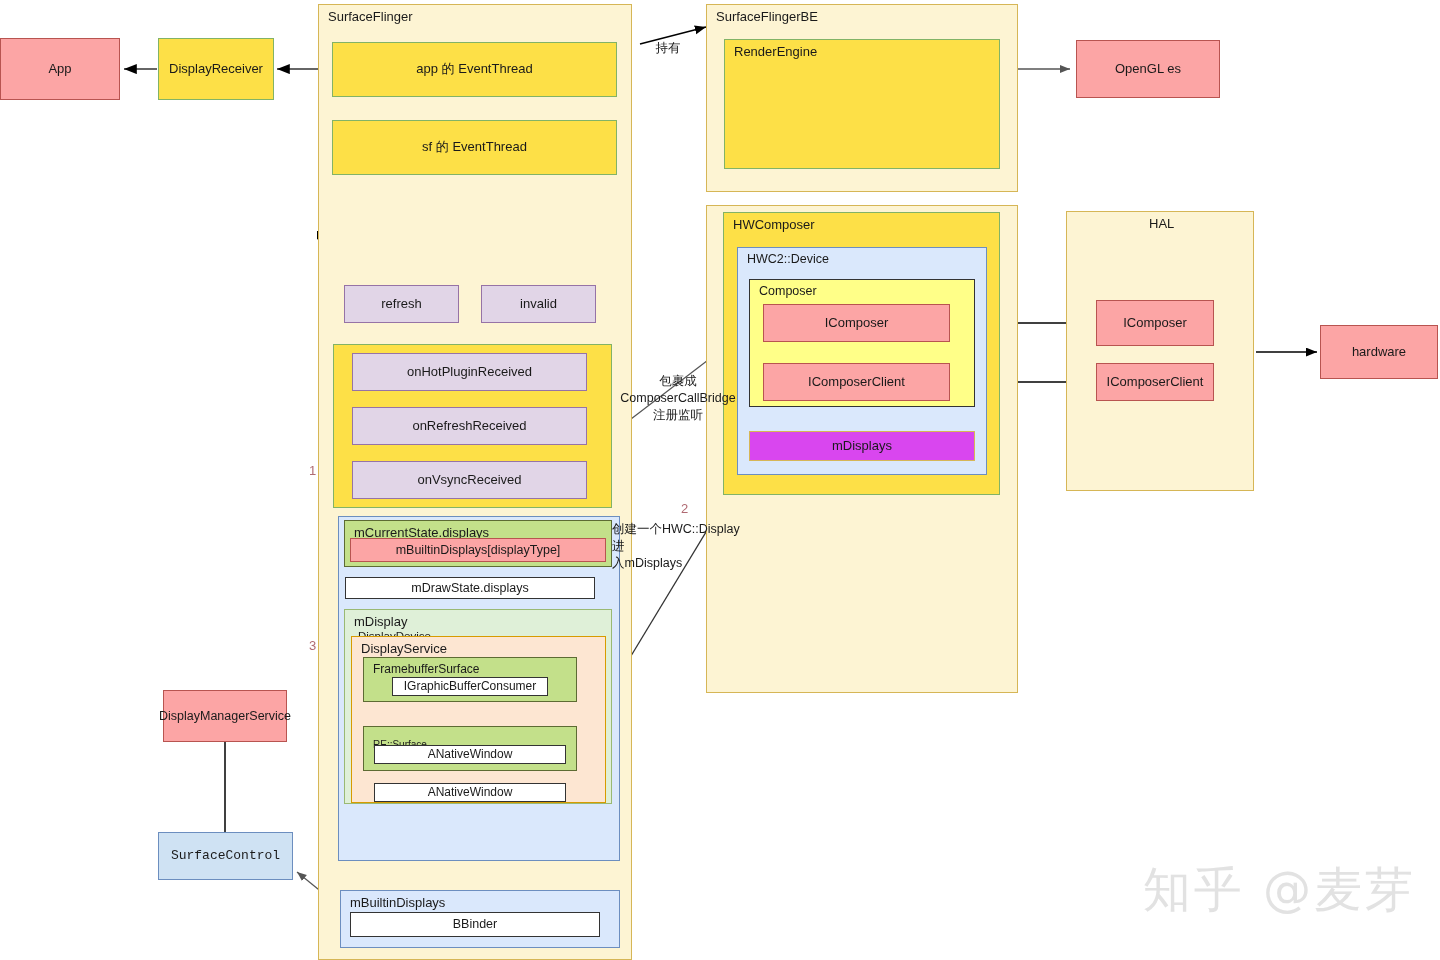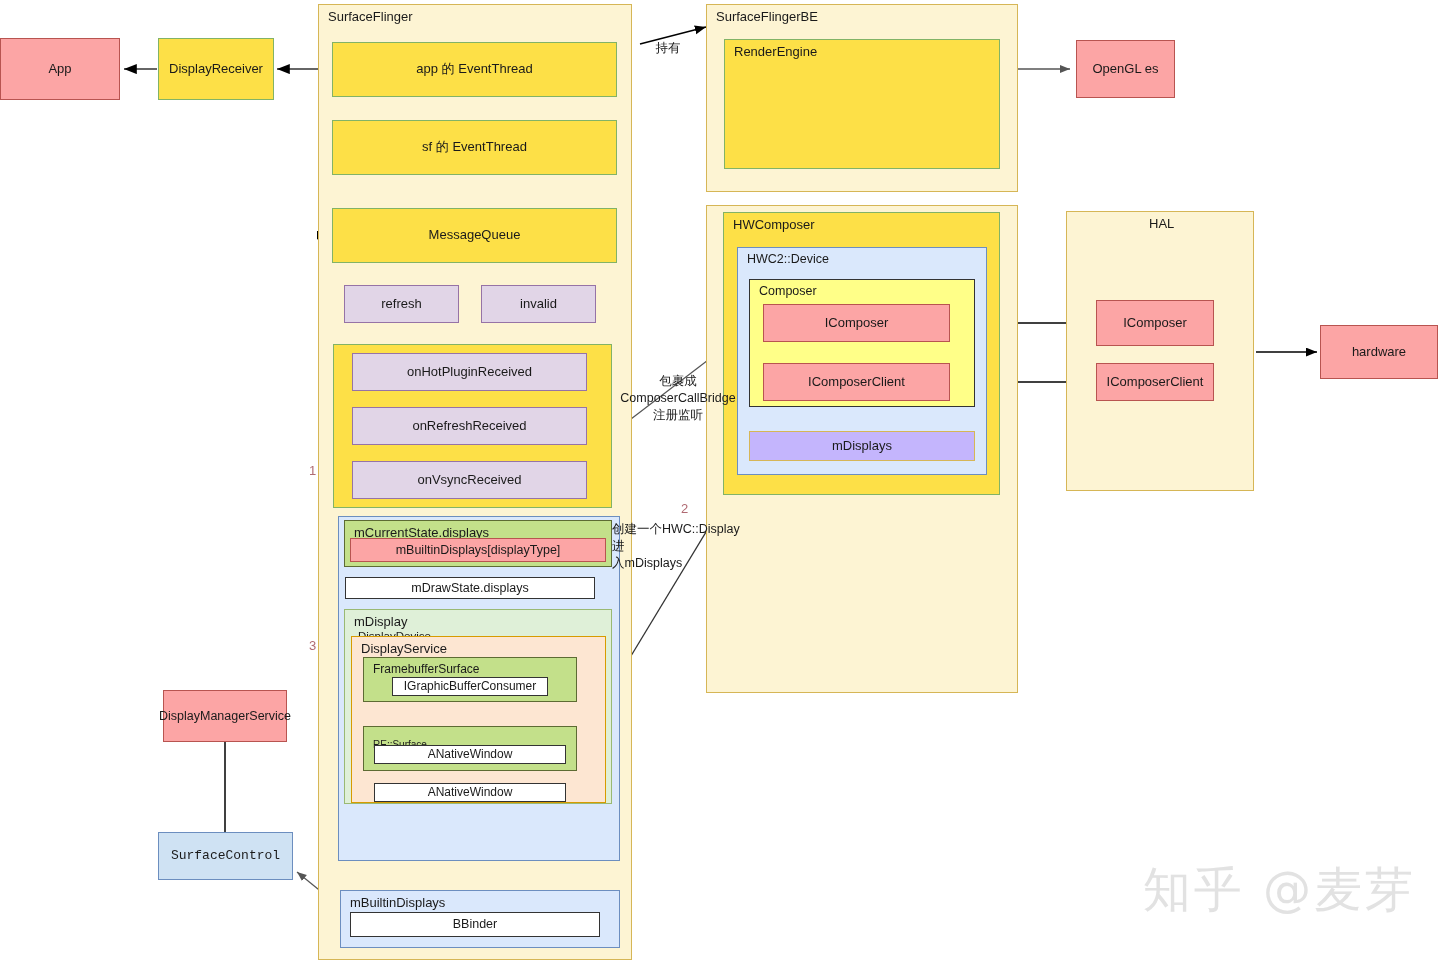--- a/index.html
+++ b/index.html
@@ -47,21 +47,21 @@
   .c-yellow  { background: #fdf4d3; border-color: #d6b656; }
   .c-yellow2 { background: #ffff88; border-color: #333333; }
   .c-green   { background: #fde047; border-color: #82b366; }
   .c-green2  { background: #c3e08a; border-color: #5d6b33; }
   .c-greenpl { background: #dff0d8; border-color: #9ab973; }
   .c-blue    { background: #cfe2f3; border-color: #6c8ebf; }
   .c-blue2   { background: #dae8fc; border-color: #6c8ebf; }
   .c-red     { background: #fca5a5; border-color: #b85450; }
   .c-purple  { background: #e1d5e7; border-color: #9673a6; }
   .c-orange  { background: #fde6d2; border-color: #d79b00; }
-  .c-peach   { background: #c4b5fd; border-color: #d6b656; }
+  .c-peach   { background: #d946ef; border-color: #d6b656; }
   .c-white   { background: #ffffff; border-color: #333333; }
 
   .anno {
     position: absolute;
     font-size: 12.5px;
     line-height: 1.35;
     text-align: center;
     white-space: pre-line;
     color: #1a1a1a;
   }
@@ -145,23 +145,20 @@
   <div class="box c-green" style="left:158px; top:38px; width:116px; height:62px;">
     <span>DisplayReceiver</span>
   </div>
 
   <div class="box c-green" style="left:332px; top:42px; width:285px; height:55px;">
     <span>app 的 EventThread</span>
   </div>
   <div class="box c-green" style="left:332px; top:120px; width:285px; height:55px;">
     <span>sf 的 EventThread</span>
   </div>
-  <div class="box c-green" style="left:332px; top:208px; width:285px; height:55px;">
-    <span>MessageQueue</span>
-  </div>
 
   <div class="box c-purple" style="left:344px; top:285px; width:115px; height:38px;">
     <span>refresh</span>
   </div>
   <div class="box c-purple" style="left:481px; top:285px; width:115px; height:38px;">
     <span>invalid</span>
   </div>
 
   <div class="cont c-green" style="left:333px; top:344px; width:279px; height:164px;"></div>
   <div class="box c-purple" style="left:352px; top:353px; width:235px; height:38px;">
@@ -226,21 +223,21 @@
   <div class="box c-blue" style="left:158px; top:832px; width:135px; height:48px;font-family:Liberation Mono, monospace;">
     <span>SurfaceControl</span>
   </div>
 
   <div class="cont c-yellow" style="left:706px; top:4px; width:312px; height:188px;">
     <span class="lbl">SurfaceFlingerBE</span>
   </div>
   <div class="cont c-green" style="left:724px; top:39px; width:276px; height:130px;">
     <span class="lbl">RenderEngine</span>
   </div>
-  <div class="box c-red" style="left:1076px; top:40px; width:99px; height:58px;">
+  <div class="box c-red" style="left:1076px; top:40px; width:144px; height:58px;">
     <span>OpenGL es</span>
   </div>
 
   <div class="cont c-yellow" style="left:706px; top:205px; width:312px; height:488px;"></div>
   <div class="cont c-green" style="left:723px; top:212px; width:277px; height:283px;">
     <span class="lbl">HWComposer</span>
   </div>
   <div class="cont c-blue2" style="left:737px; top:247px; width:250px; height:228px;">
     <span class="lbl" style="font-size:12.5px;">HWC2::Device</span>
   </div>

